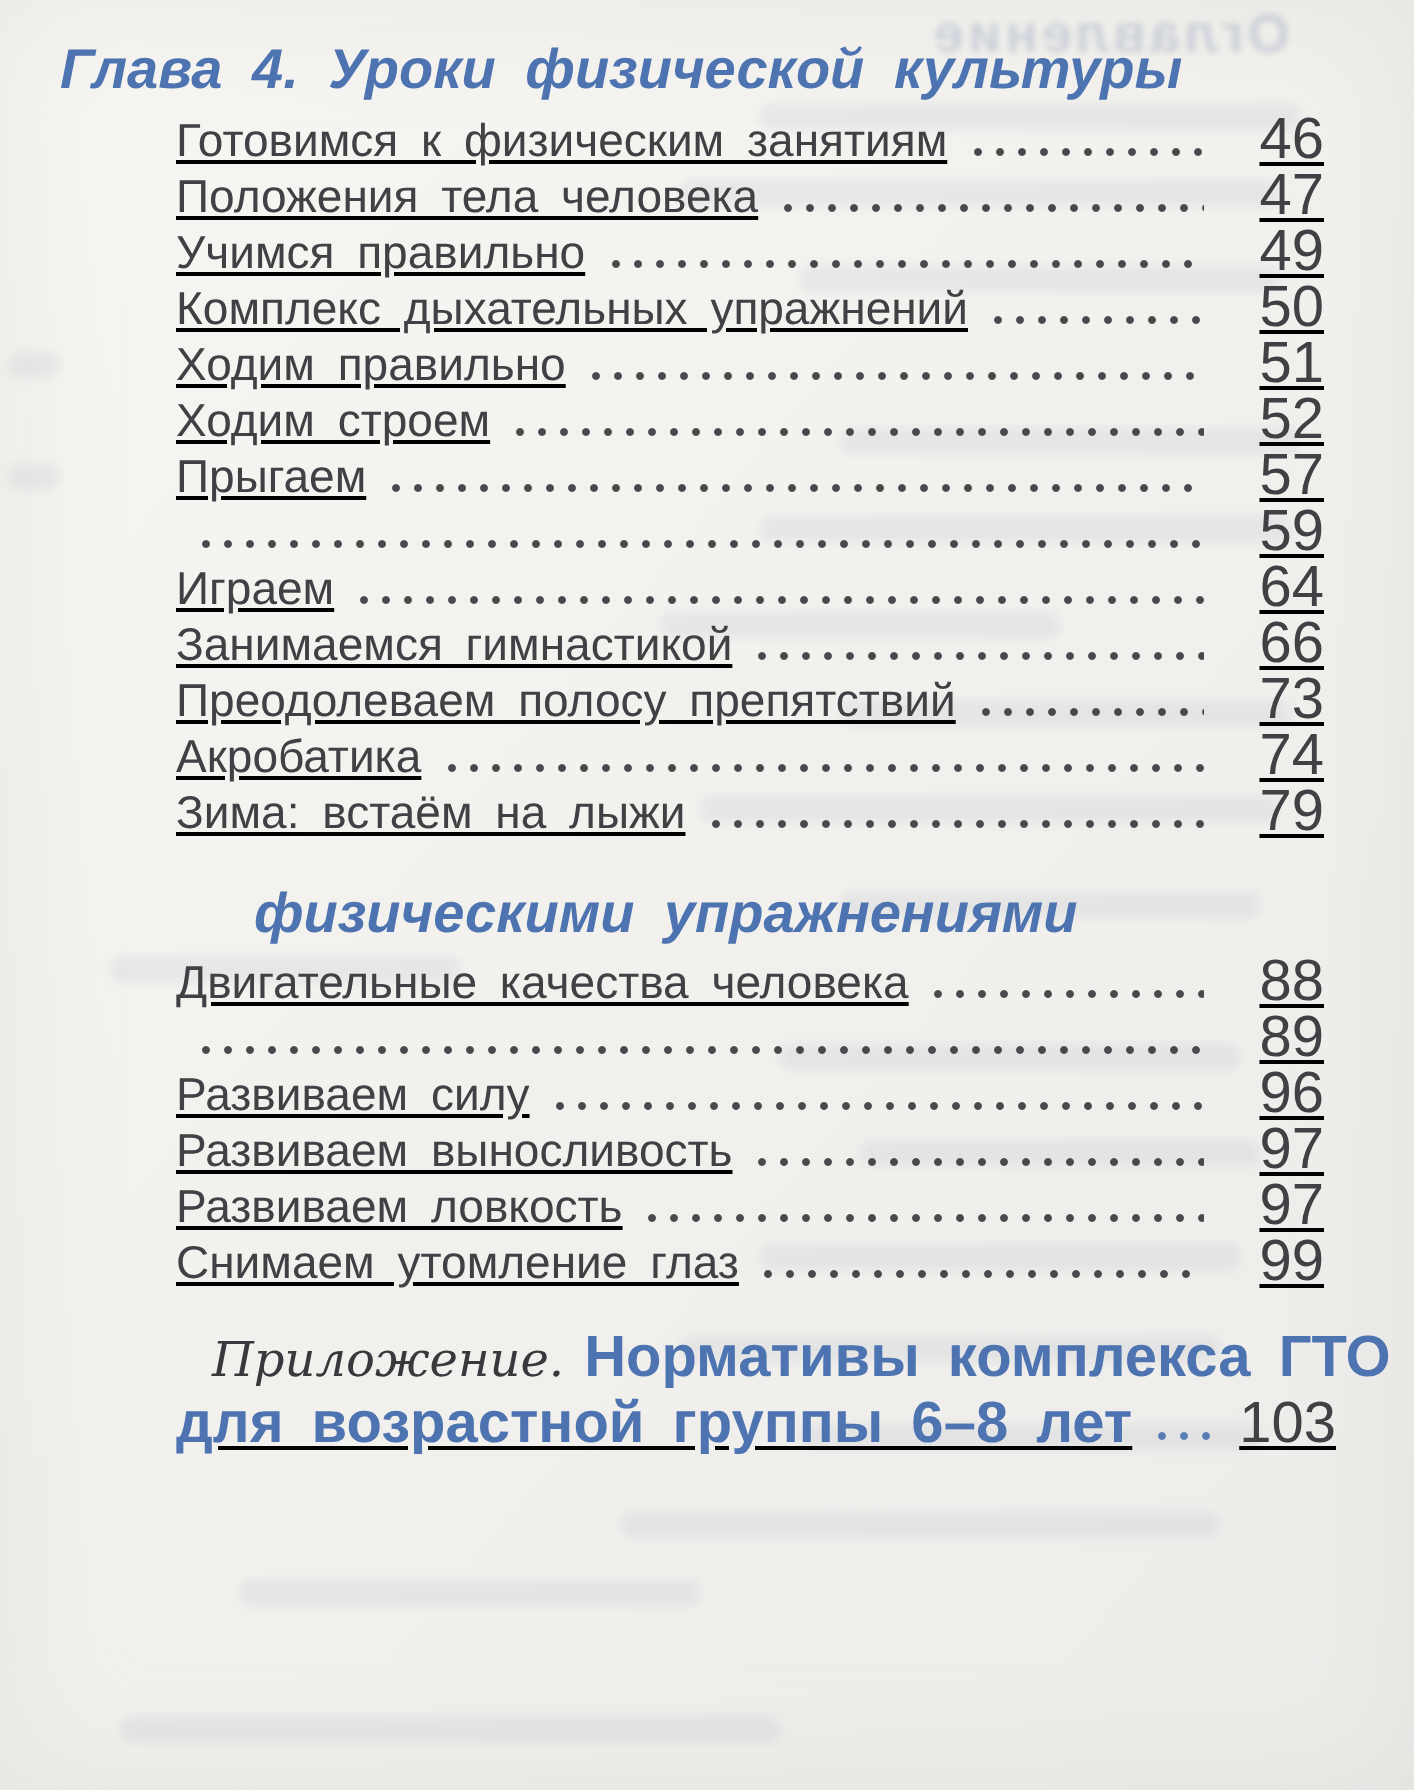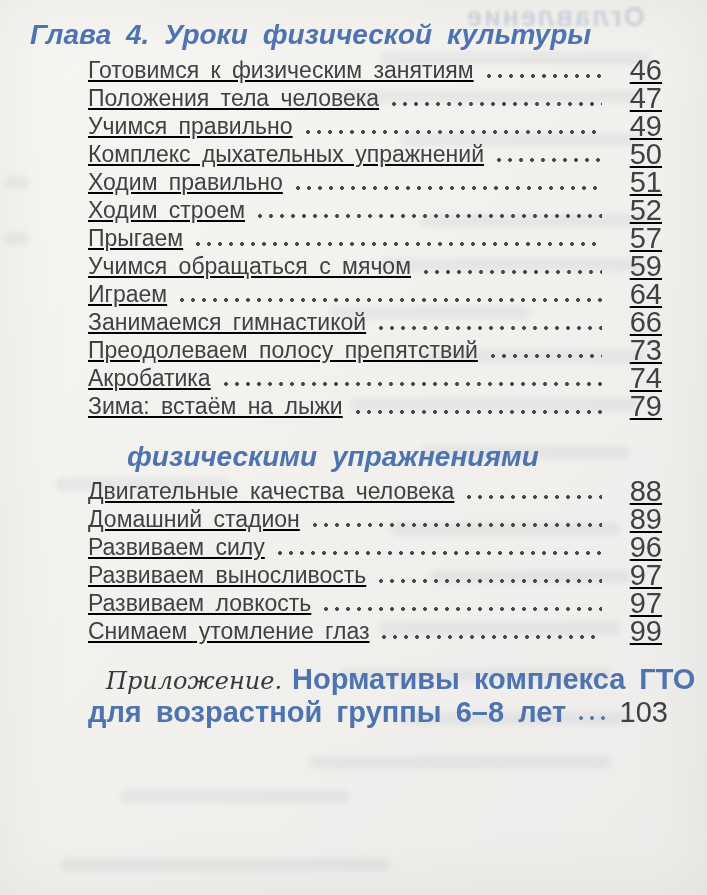--- a/index.html
+++ b/index.html
@@ -129,20 +129,21 @@
     font-size: 29px;
     font-weight: bold;
     color: #4d74b0;
     word-spacing: 6px;
   }
   .appendix-line2 {
     display: flex;
     align-items: flex-start;
     line-height: 28px;
     height: 28px;
+    text-decoration: underline;
   }
 </style>
 </head>
 <body>
 
 <div class="page">
 
   <div class="ghost-layer">
     <div class="ghost-header">Оглавление</div>
     <div class="ghost-bar" style="top:52px;  left:380px; width:270px;"></div>
@@ -203,21 +204,20 @@
             <span class="entry-title">Ходим строем</span>
             <span class="leader"></span>
             <span class="page-num">52</span>
           </li>
           <li class="entry-row">
             <span class="entry-title">Прыгаем</span>
             <span class="leader"></span>
             <span class="page-num">57</span>
           </li>
           <li class="entry-row">
-            <span class="entry-title">Учимся обращаться с мячом</span>
             <span class="leader"></span>
             <span class="page-num">59</span>
           </li>
           <li class="entry-row">
             <span class="entry-title">Играем</span>
             <span class="leader"></span>
             <span class="page-num">64</span>
           </li>
           <li class="entry-row">
             <span class="entry-title">Занимаемся гимнастикой</span>
@@ -246,21 +246,20 @@
       <h2 class="chapter-title">
         <span class="title-line2">физическими упражнениями</span>
       </h2>
       <ul class="entries">
           <li class="entry-row">
             <span class="entry-title">Двигательные качества человека</span>
             <span class="leader"></span>
             <span class="page-num">88</span>
           </li>
           <li class="entry-row">
-            <span class="entry-title">Домашний стадион</span>
             <span class="leader"></span>
             <span class="page-num">89</span>
           </li>
           <li class="entry-row">
             <span class="entry-title">Развиваем силу</span>
             <span class="leader"></span>
             <span class="page-num">96</span>
           </li>
           <li class="entry-row">
             <span class="entry-title">Развиваем выносливость</span>

